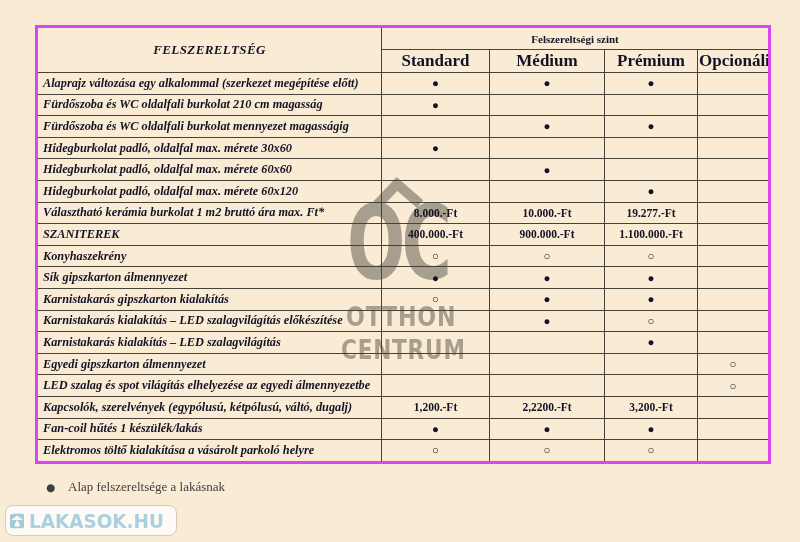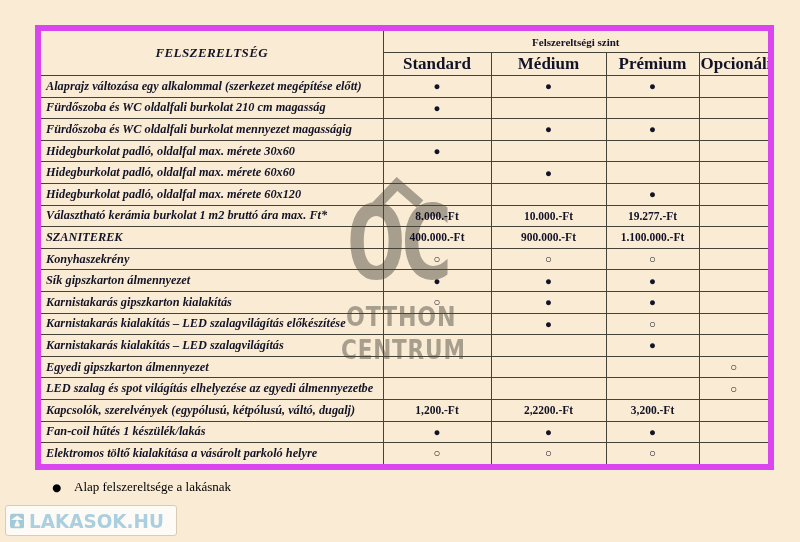--- a/index.html
+++ b/index.html
@@ -18,21 +18,21 @@
     table-layout:fixed;
     z-index:2;
   }
   #equip-table th,#equip-table td{
     border:1px solid #454238;
     background:transparent;
     color:#131327;
     overflow:hidden;
     white-space:nowrap;
   }
-  #equip-table{border:6px solid #d946ef;}
+  #equip-table{border:3px solid #d946ef;}
   th.corner{
     font-style:italic;font-weight:bold;font-size:13px;
     text-align:center;letter-spacing:.4px;
   }
   th.group{
     font-weight:bold;font-size:11px;text-align:center;height:19px;
   }
   th.level{
     font-weight:bold;font-size:17px;text-align:center;height:20px;
   }
@@ -40,22 +40,22 @@
     font-weight:bold;font-style:italic;font-size:12.3px;
     padding:0 4px 0 5px;height:20.6px;
   }
   td.c{
     font-weight:bold;font-size:11.5px;text-align:center;
     font-family:"Liberation Serif","DejaVu Sans",serif;
     color:#111119;
   }
   
   #legend{
-    position:absolute;left:52px;top:479px;z-index:2;
-    font-size:13px;color:#000000;
+    position:absolute;left:46px;top:479px;z-index:2;
+    font-size:13px;color:#404040;
   }
   #legend .lrow{height:16px;line-height:16px;}
   #legend .sym{
     display:inline-block;width:22px;text-align:left;
     font-family:"DejaVu Sans",sans-serif;font-size:10.5px;font-weight:bold;
   }
   
   .wm{position:absolute;color:#a89e8e;z-index:1;pointer-events:none;}
   #oc-roof{left:370px;top:176px;}
   #oc-mono{
@@ -74,21 +74,21 @@
     left:341px;top:334px;
     font-family:"DejaVu Sans",sans-serif;font-weight:bold;
     font-size:27px;letter-spacing:1px;
     transform:scaleX(0.80);transform-origin:left top;
   }
   
   #lakasok{
     position:absolute;left:5px;top:505px;
     width:172px;height:31px;
     background:rgba(255,255,255,0.78);
-    border:1px solid #d9ccb5;border-radius:3px;
+    border:1px solid #d9ccb5;border-radius:8px;
     display:flex;align-items:center;gap:5px;
     padding-left:4px;box-sizing:border-box;
     z-index:3;
   }
   #lakasok .txt{
     font-family:"DejaVu Sans",sans-serif;font-weight:bold;
     font-size:20px;color:#a9cfe0;line-height:1;
     transform:scaleX(0.92);transform-origin:left center;
     white-space:nowrap;
   }

